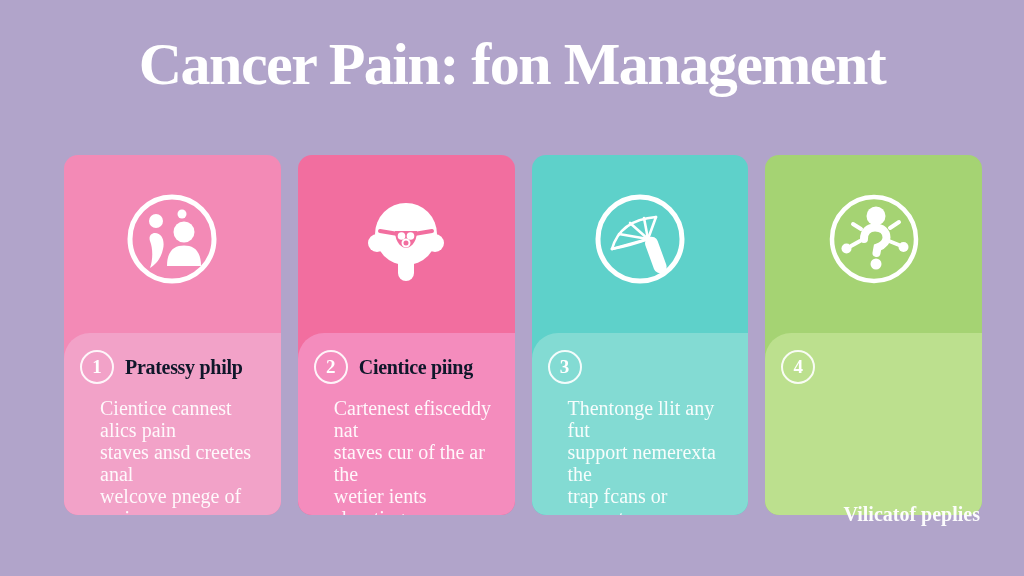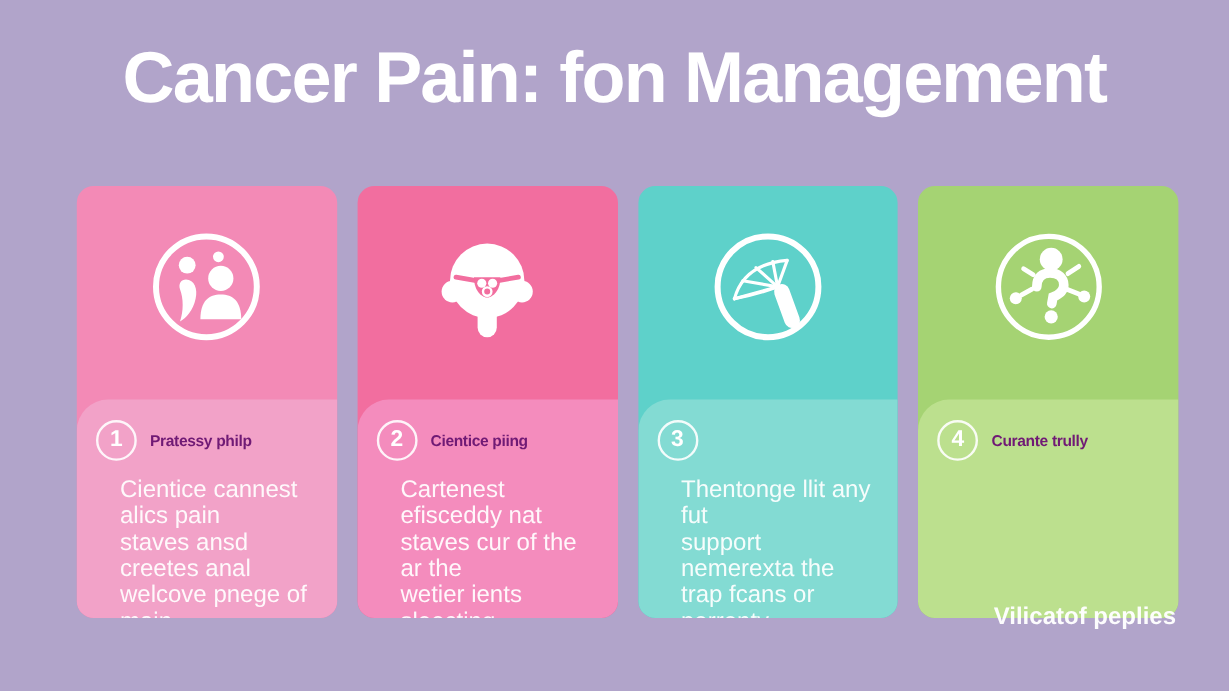--- a/index.html
+++ b/index.html
@@ -2,21 +2,21 @@
 <html><head>
 <meta charset="utf-8">
 <style>
   * { margin: 0; padding: 0; box-sizing: border-box; }
   html, body { width: 1024px; height: 576px; overflow: hidden; }
   body {
     font-family: "Liberation Sans", sans-serif;
     background: #b1a4ca;
     position: relative;
   }
-  .page { width: 1024px; height: 448px; position: relative; }
+  .page { width: 1024px; height: 448px; position: relative; font-family: Liberation Serif, serif; }
 
   .title {
     position: absolute;
     top: 30px; left: 0; right: 0;
     text-align: center;
     color: #ffffff;
     font-size: 60px;
     font-weight: 800;
     letter-spacing: -1.5px;
     white-space: nowrap;
@@ -63,22 +63,22 @@
     border-radius: 50%;
     color: #ffffff;
     font-size: 19px;
     font-weight: 700;
     display: flex;
     align-items: center;
     justify-content: center;
     flex: 0 0 auto;
   }
   .heading {
-    color: #701a75;
-    font-size: 13px;
+    color: #0f172a;
+    font-size: 20px;
     font-weight: 700;
     letter-spacing: -0.3px;
     white-space: nowrap;
   }
   .body-text {
     margin-top: 13px;
     padding-left: 20px;
     color: rgba(255,255,255,0.93);
     font-size: 20px;
     line-height: 22px;
@@ -200,21 +200,20 @@
           <circle cx="20.5" cy="57.5" r="5" fill="#fff"></circle>
           <line x1="63" y1="50" x2="73" y2="54" stroke="#fff" stroke-width="4" stroke-linecap="round"></line>
           <circle cx="77.5" cy="56" r="5" fill="#fff"></circle>
         </svg>
       </div>
       <div class="panel">
         <div class="panel-head">
           <div class="num-circle">
               <span>4</span>
             </div>
-          <div class="heading">Curante trully</div>
         </div>
       </div>
     </div>
 
   </div>
 
   <div class="footer">Vilicatof peplies</div>
 </div>
 
 </body></html>

